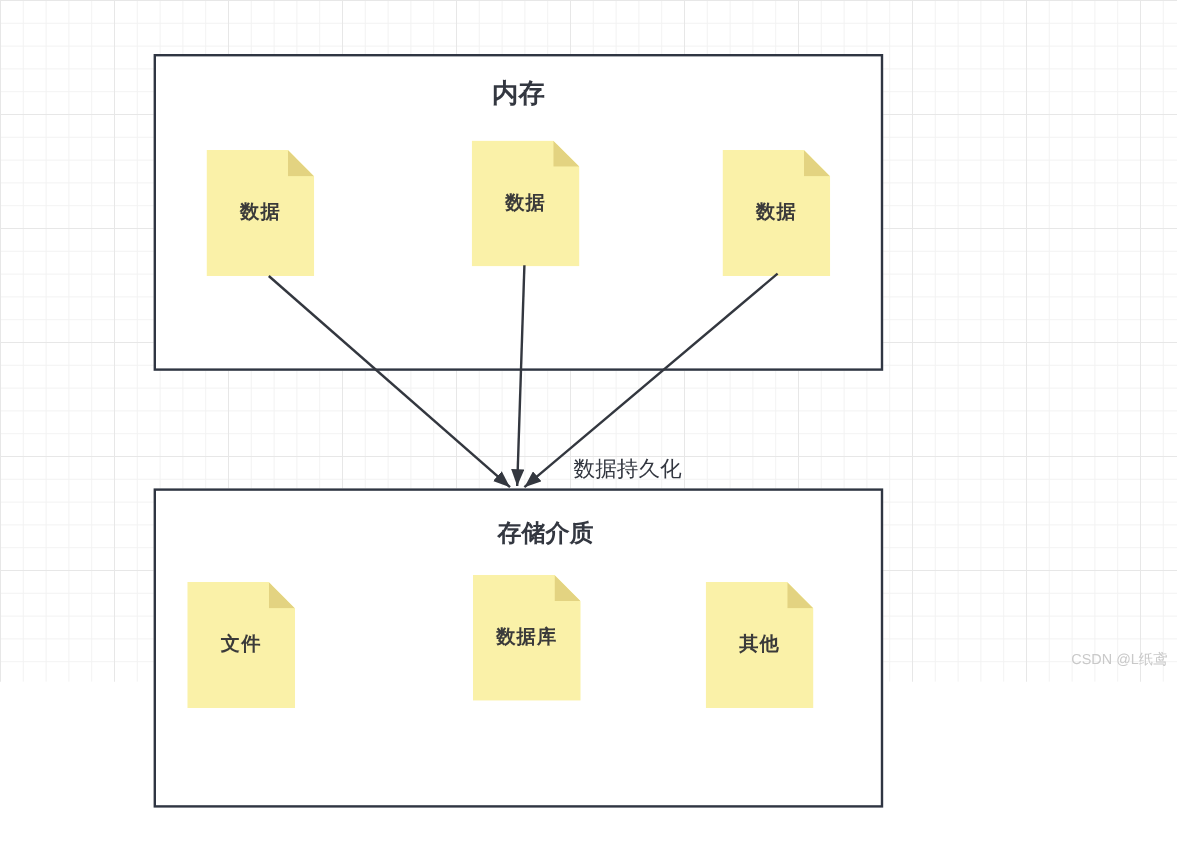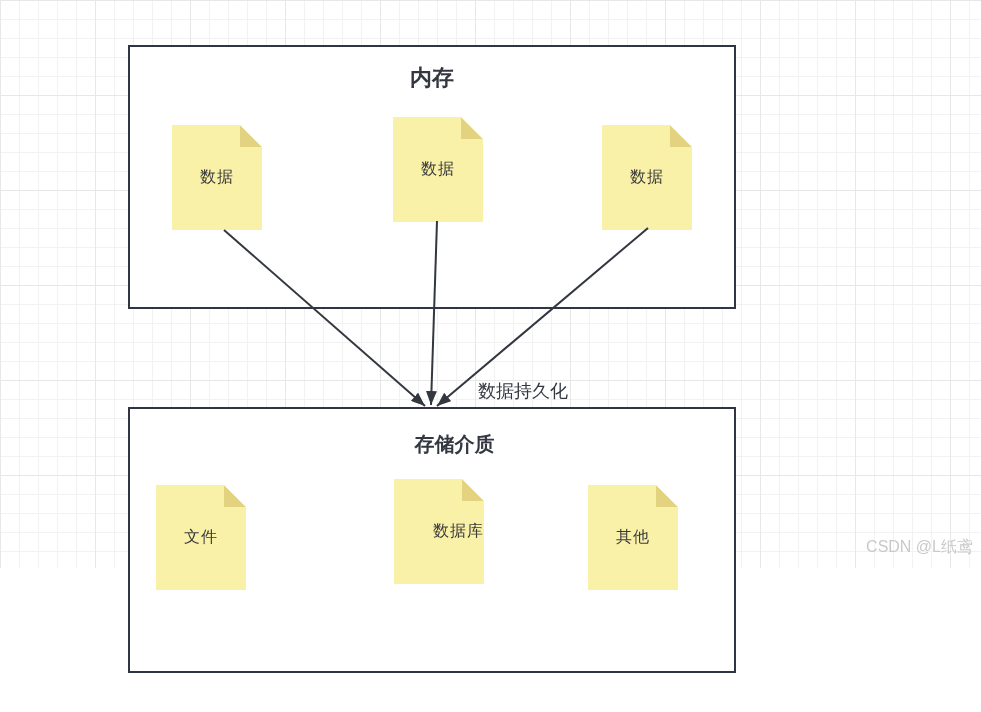--- a/index.html
+++ b/index.html
@@ -39,56 +39,56 @@
 
   .doc {
     position: absolute;
     width: 90px; height: 105px;
     background: #faf1a8;
     clip-path: polygon(0 0, 68px 0, 100% 22px, 100% 100%, 0 100%);
     display: flex;
     align-items: center;
     justify-content: center;
     font-size: 16px;
-    font-weight: 400;
+    font-weight: 700;
     color: #3a3a3a;
     letter-spacing: 1px;
   }
   .doc .fold {
     position: absolute;
     top: 0; right: 0;
     width: 22px; height: 22px;
     background: #e3d381;
     clip-path: polygon(0 0, 100% 100%, 0 100%);
   }
   .doc-m1 { left: 172px; top: 125px; }
   .doc-m2 { left: 393px; top: 117px; }
   .doc-m3 { left: 602px; top: 125px; }
   .doc-s1 { left: 156px; top: 485px; }
-  .doc-s2 { left: 394px; top: 479px; justify-content: flex-end; }
+  .doc-s2 { left: 394px; top: 479px; }
   .doc-s3 { left: 588px; top: 485px; }
 
   .arrows-overlay {
     position: absolute;
     left: 0; top: 0;
     width: 981px; height: 712px;
     pointer-events: none;
   }
   .arrow-label {
     position: absolute;
     left: 478px; top: 379px;
     font-size: 18px;
     font-weight: normal;
     color: #333740;
     white-space: nowrap;
   }
   .watermark {
     position: absolute;
     right: 8px; bottom: 10px;
-    font-size: 16px;
+    font-size: 12px;
     color: #c9c9c9;
   }
 </style>
 </head>
 <body>
 
 <div class="canvas">
 
   <div class="container-box box-memory">
     <div class="box-title">内存</div>

